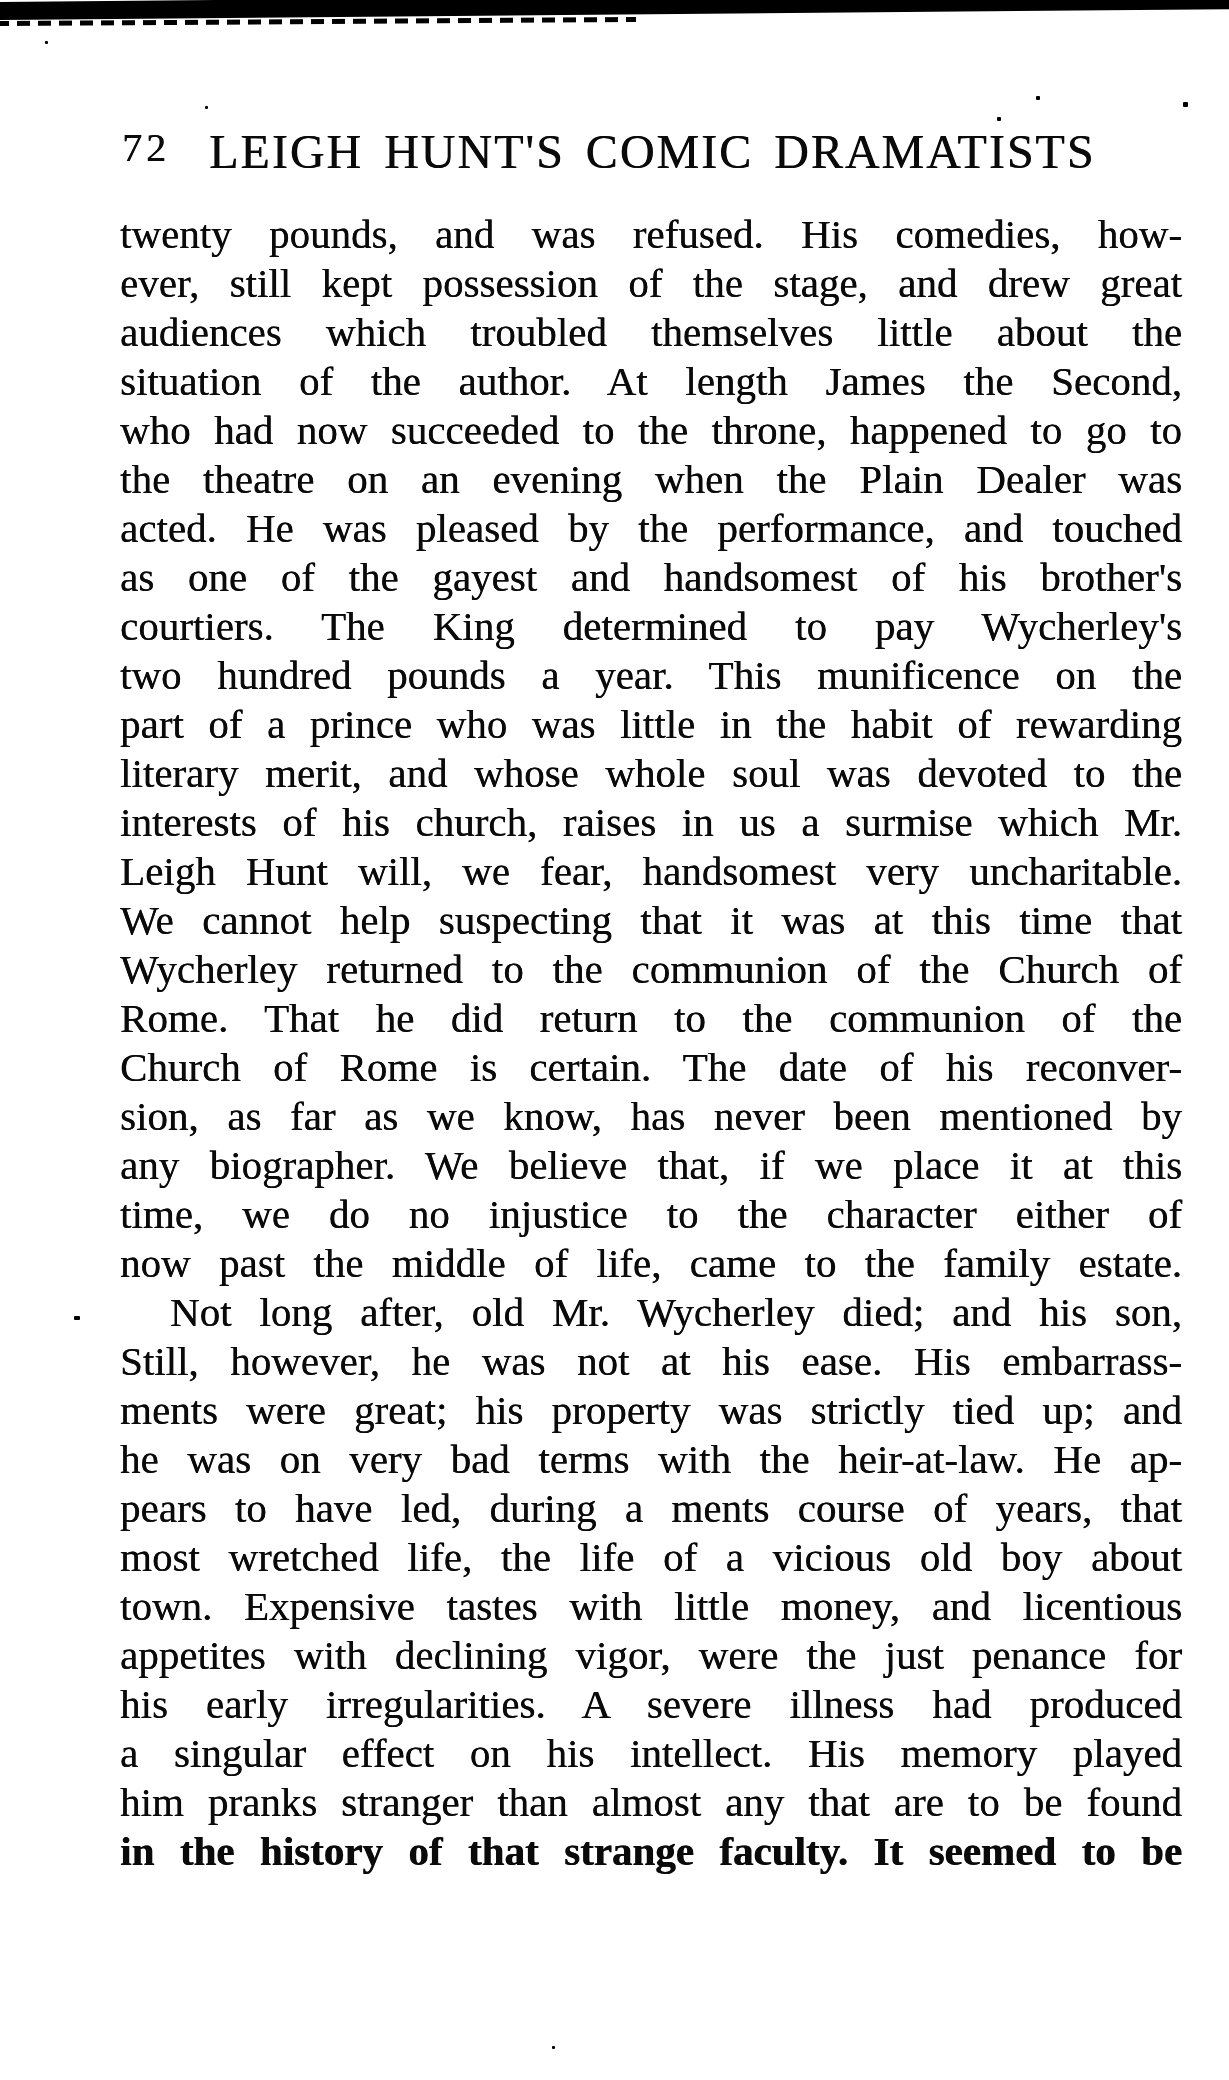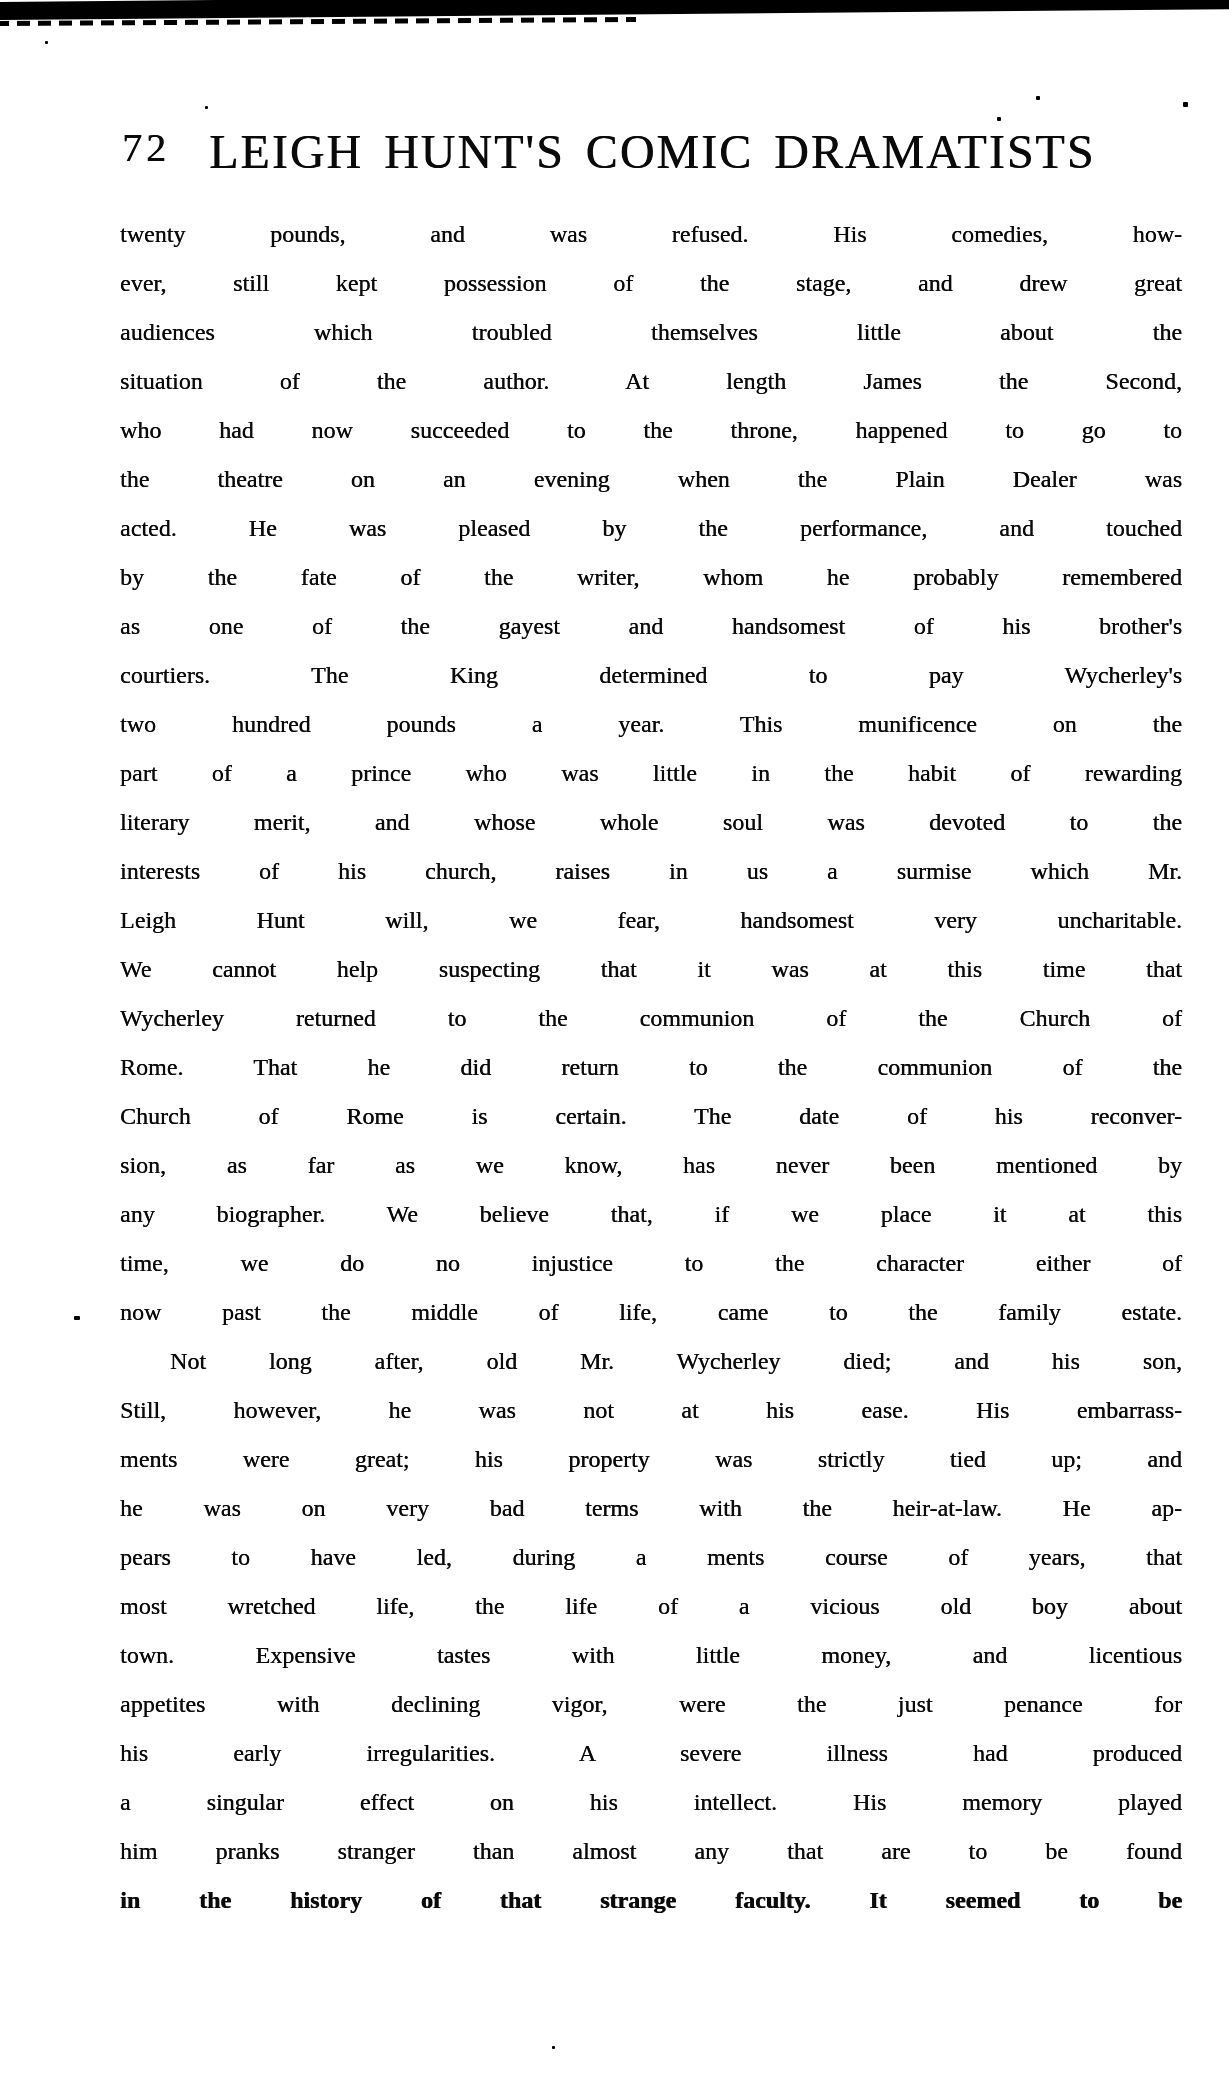--- a/index.html
+++ b/index.html
@@ -54,21 +54,21 @@
     text-shadow: 0.5px 0 0 currentColor;
   }
 
   
   .page-body {
     position: absolute;
     top: 210px; left: 120px;
     width: 1062px;
   }
   .line {
-    font-size: 24px;
+    font-size: 41px;
     line-height: 49px;
     word-spacing: 2.5px;
     text-align: justify;
     text-align-last: justify;
     white-space: nowrap; 
     text-shadow: 0.35px 0 0 currentColor;
   }
   .line.indent { text-indent: 50px; }
   .line.para-end { text-align-last: left; }
   .page-body .line:last-child { font-weight: 700; text-shadow: 0.6px 0 0 currentColor; }
@@ -101,21 +101,20 @@
   </div>
 
   <div class="page-body">
       <div class="line">twenty pounds, and was refused.  His comedies, how-</div>
       <div class="line">ever, still kept possession of the stage, and drew great</div>
       <div class="line">audiences which troubled themselves little about the</div>
       <div class="line">situation of the author.  At length James the Second,</div>
       <div class="line">who had now succeeded to the throne, happened to go to</div>
       <div class="line">the theatre on an evening when the Plain Dealer was</div>
       <div class="line">acted.  He was pleased by the performance, and touched</div>
-      <div class="line">by the fate of the writer, whom he probably remembered</div>
       <div class="line">as one of the gayest and handsomest of his brother's</div>
       <div class="line">courtiers.  The King determined to pay Wycherley's</div>
       <div class="line">two hundred pounds a year.  This munificence on the</div>
       <div class="line">part of a prince who was little in the habit of rewarding</div>
       <div class="line">literary merit, and whose whole soul was devoted to the</div>
       <div class="line">interests of his church, raises in us a surmise which Mr.</div>
       <div class="line">Leigh Hunt will, we fear, handsomest very uncharitable.</div>
       <div class="line">We cannot help suspecting that it was at this time that</div>
       <div class="line">Wycherley returned to the communion of the Church of</div>
       <div class="line">Rome.  That he did return to the communion of the</div>

